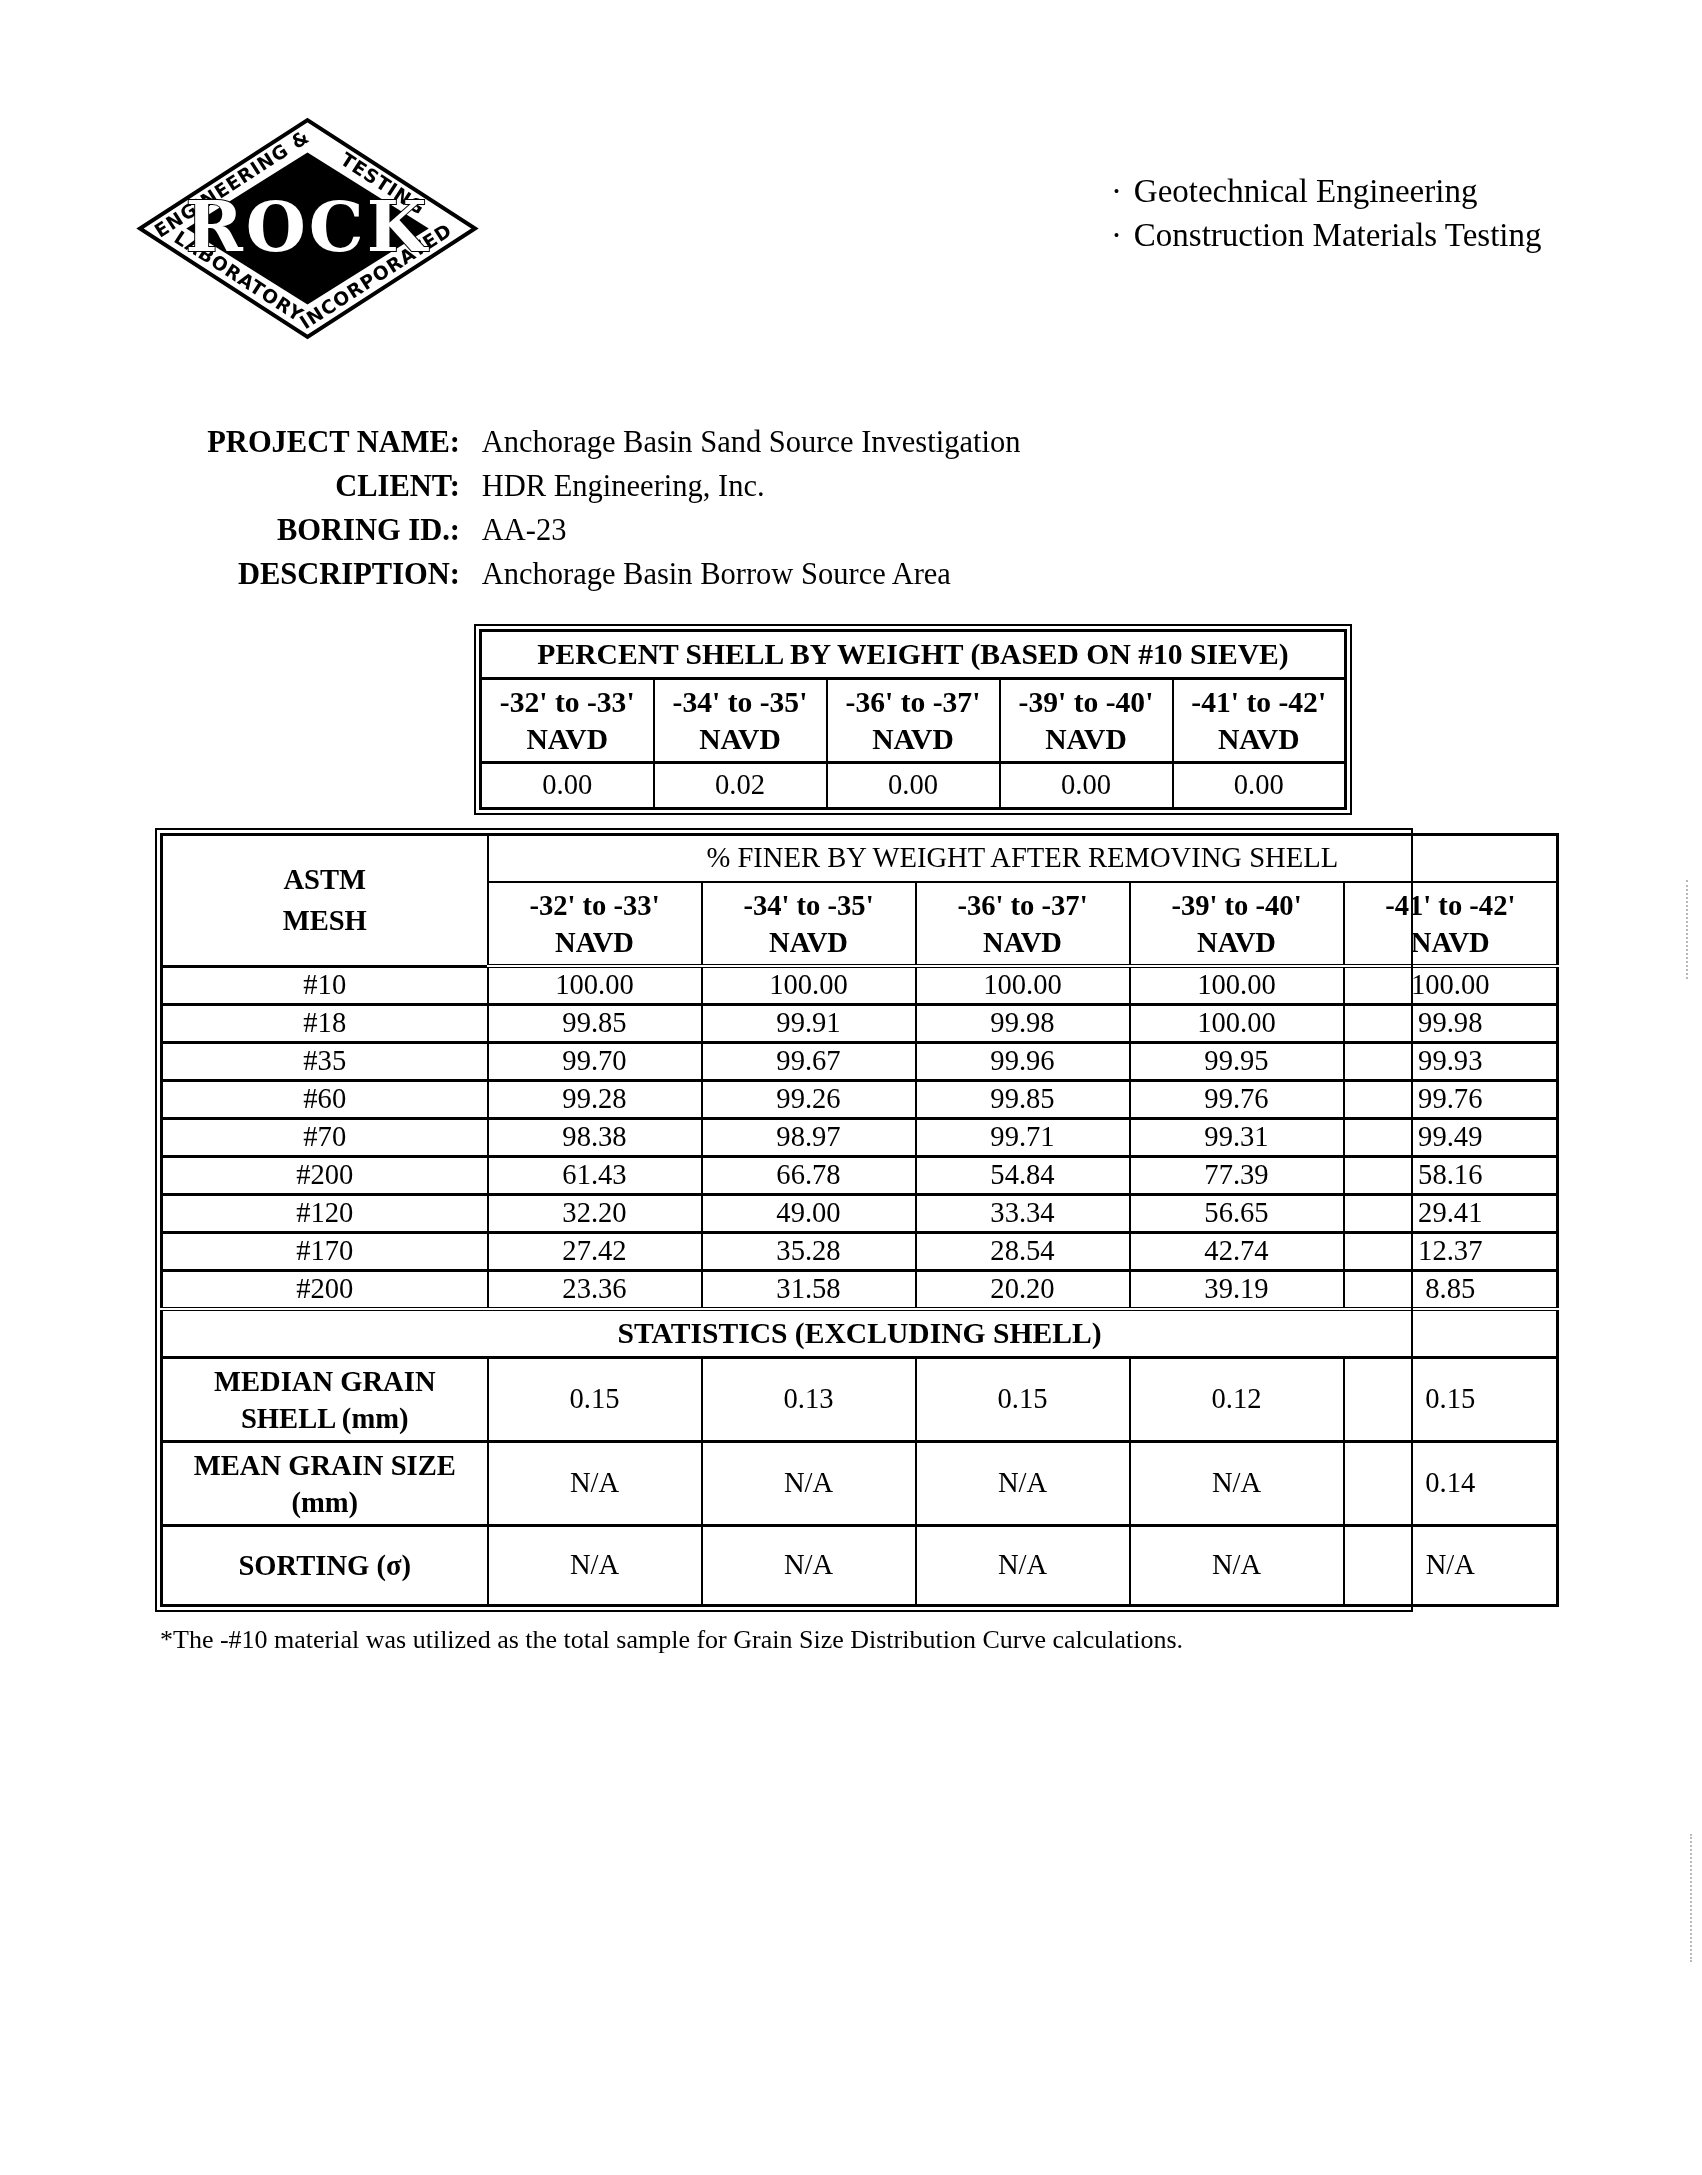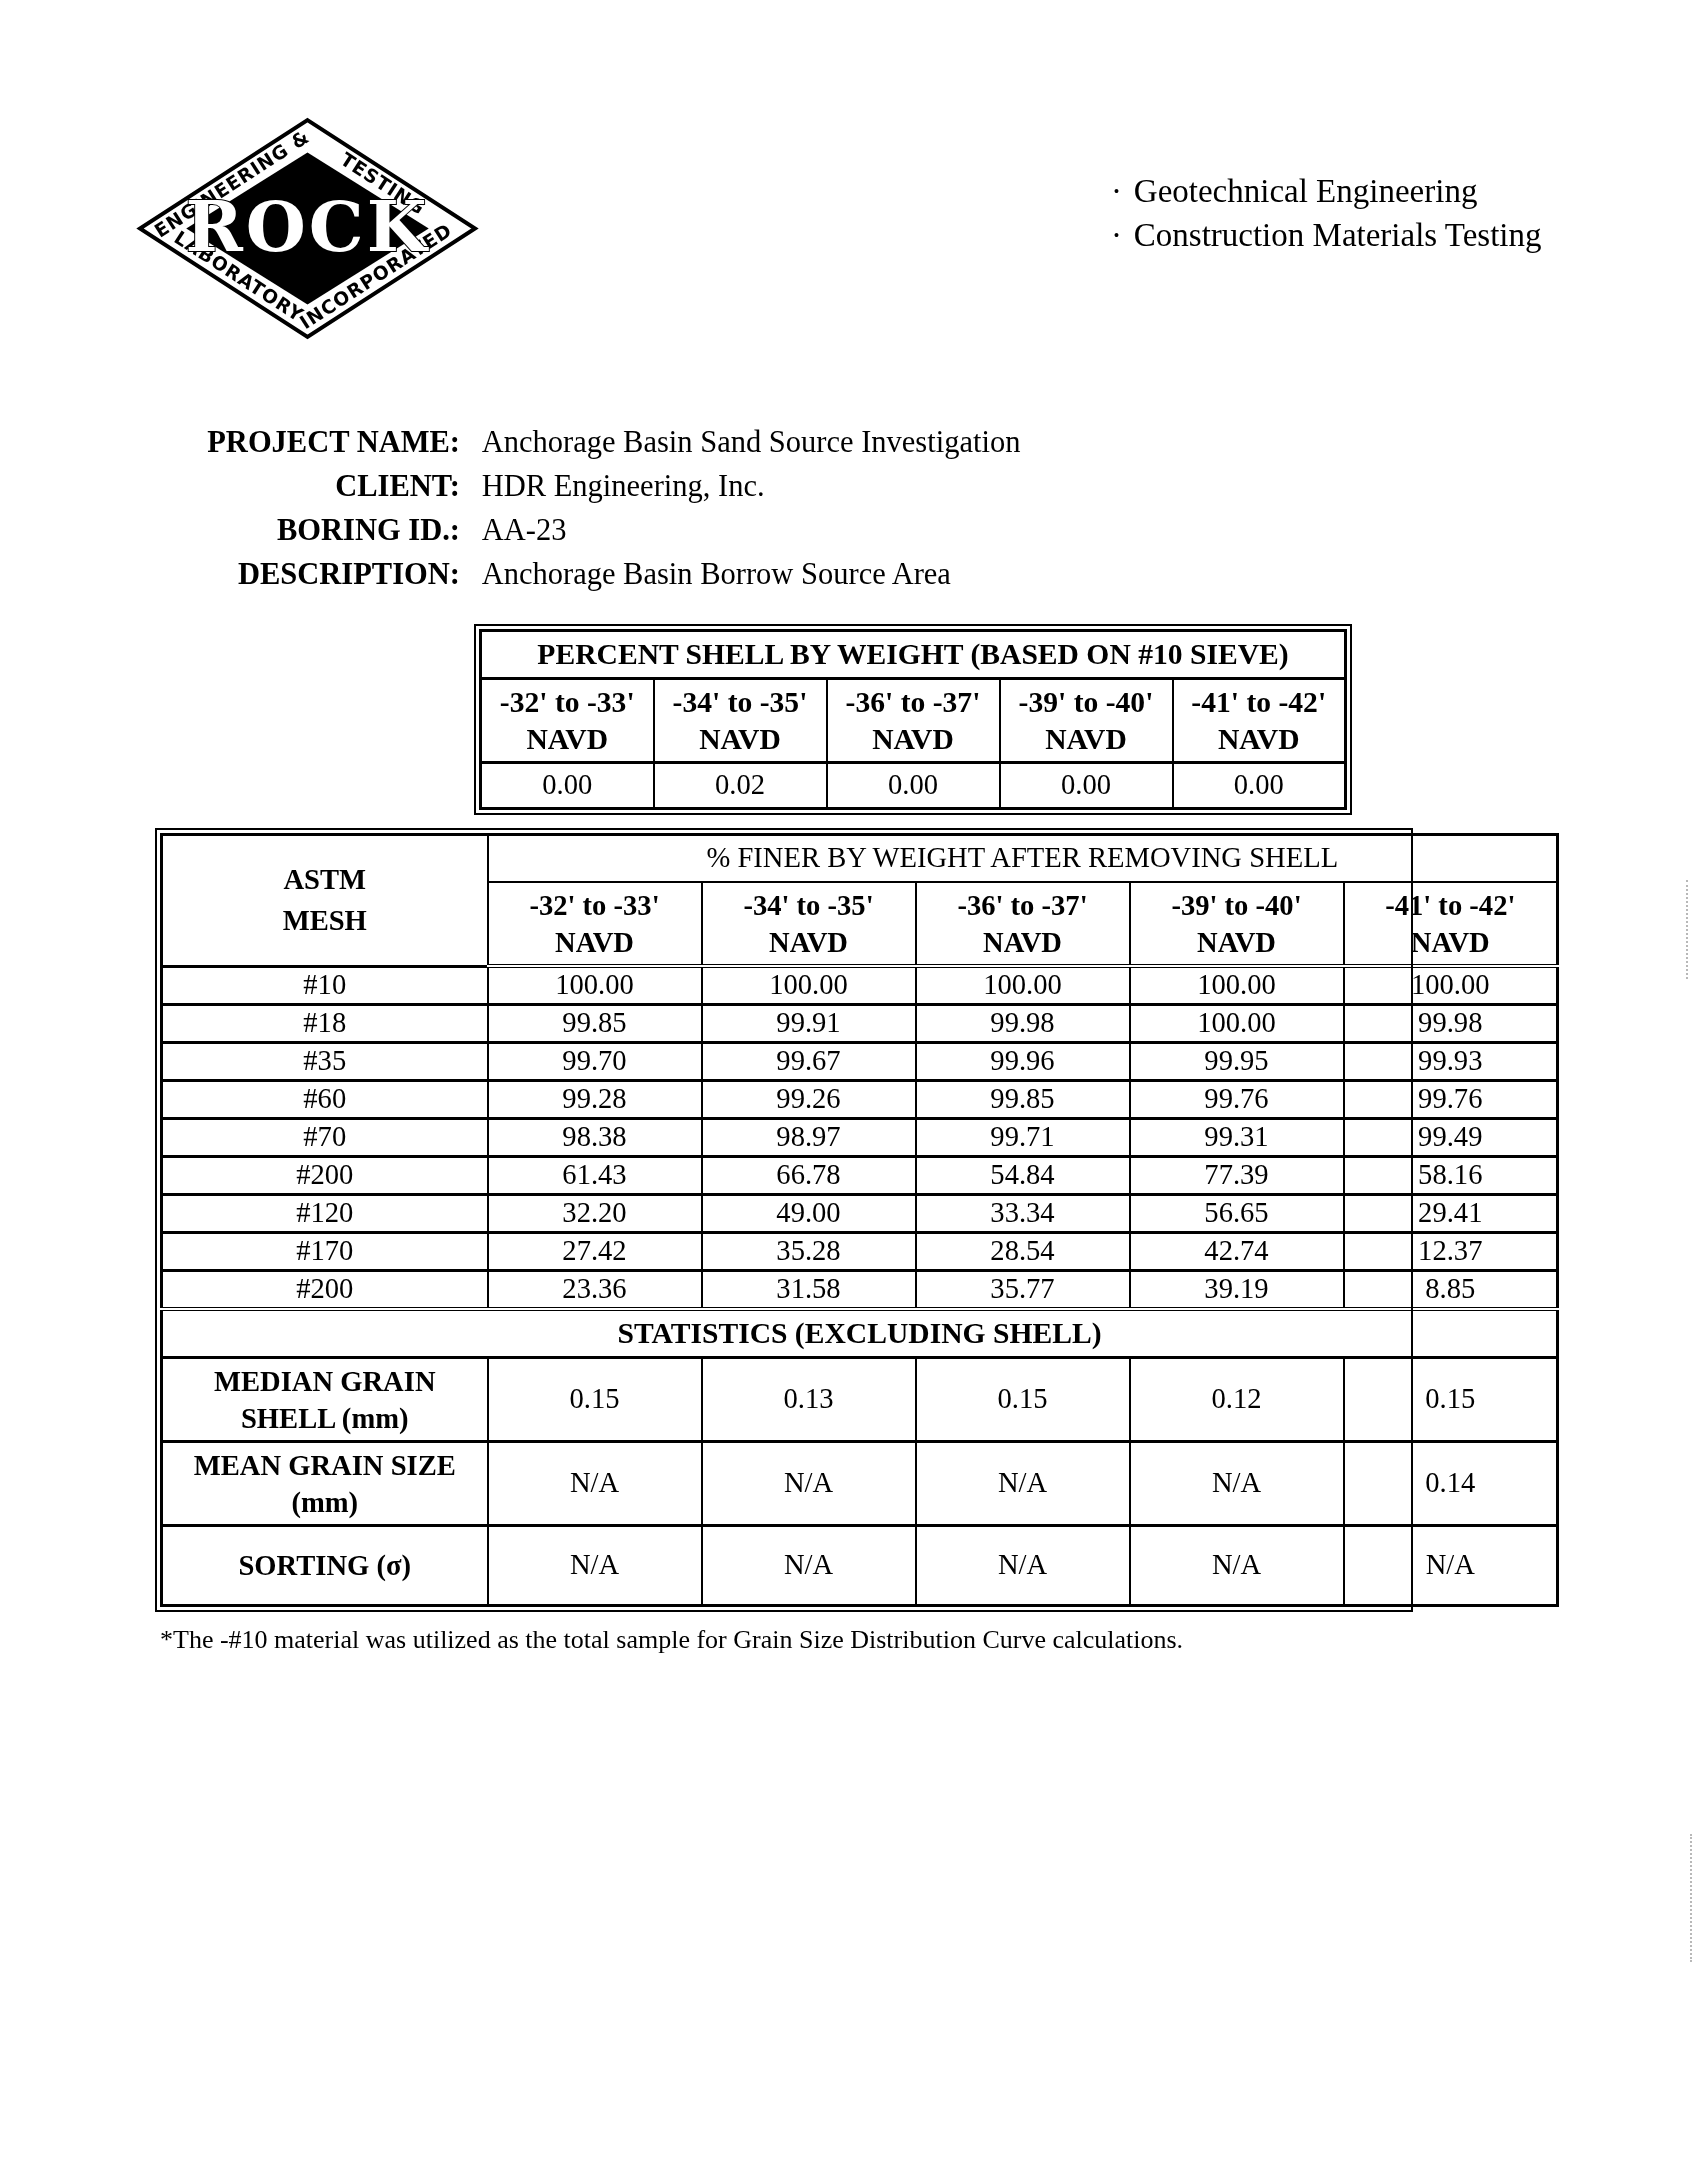--- a/index.html
+++ b/index.html
@@ -247,21 +247,21 @@
         <td>27.42</td>
         <td>35.28</td>
         <td>28.54</td>
         <td>42.74</td>
         <td>12.37</td>
       </tr>
       <tr class="data-row">
         <td>#200</td>
         <td>23.36</td>
         <td>31.58</td>
-        <td>35.77</td>
+        <td>20.20</td>
         <td>39.19</td>
         <td>8.85</td>
       </tr>
 
       <tr class="stats-title">
         <td colspan="6">STATISTICS (EXCLUDING SHELL)</td>
       </tr>
       <tr class="stat-row stat-row-median">
         <td class="stat-label">
           <div>MEDIAN GRAIN</div>

